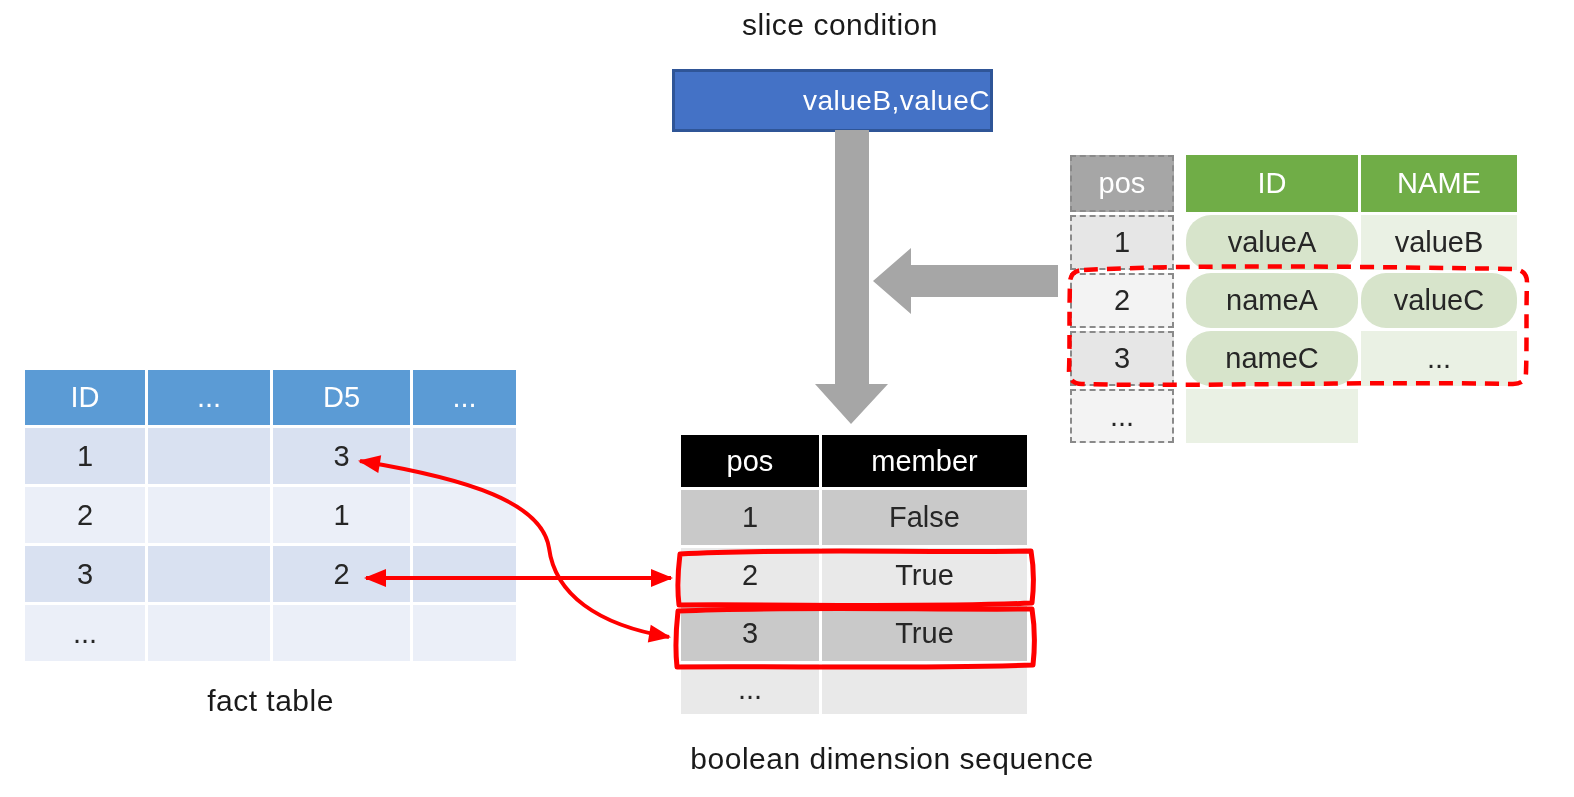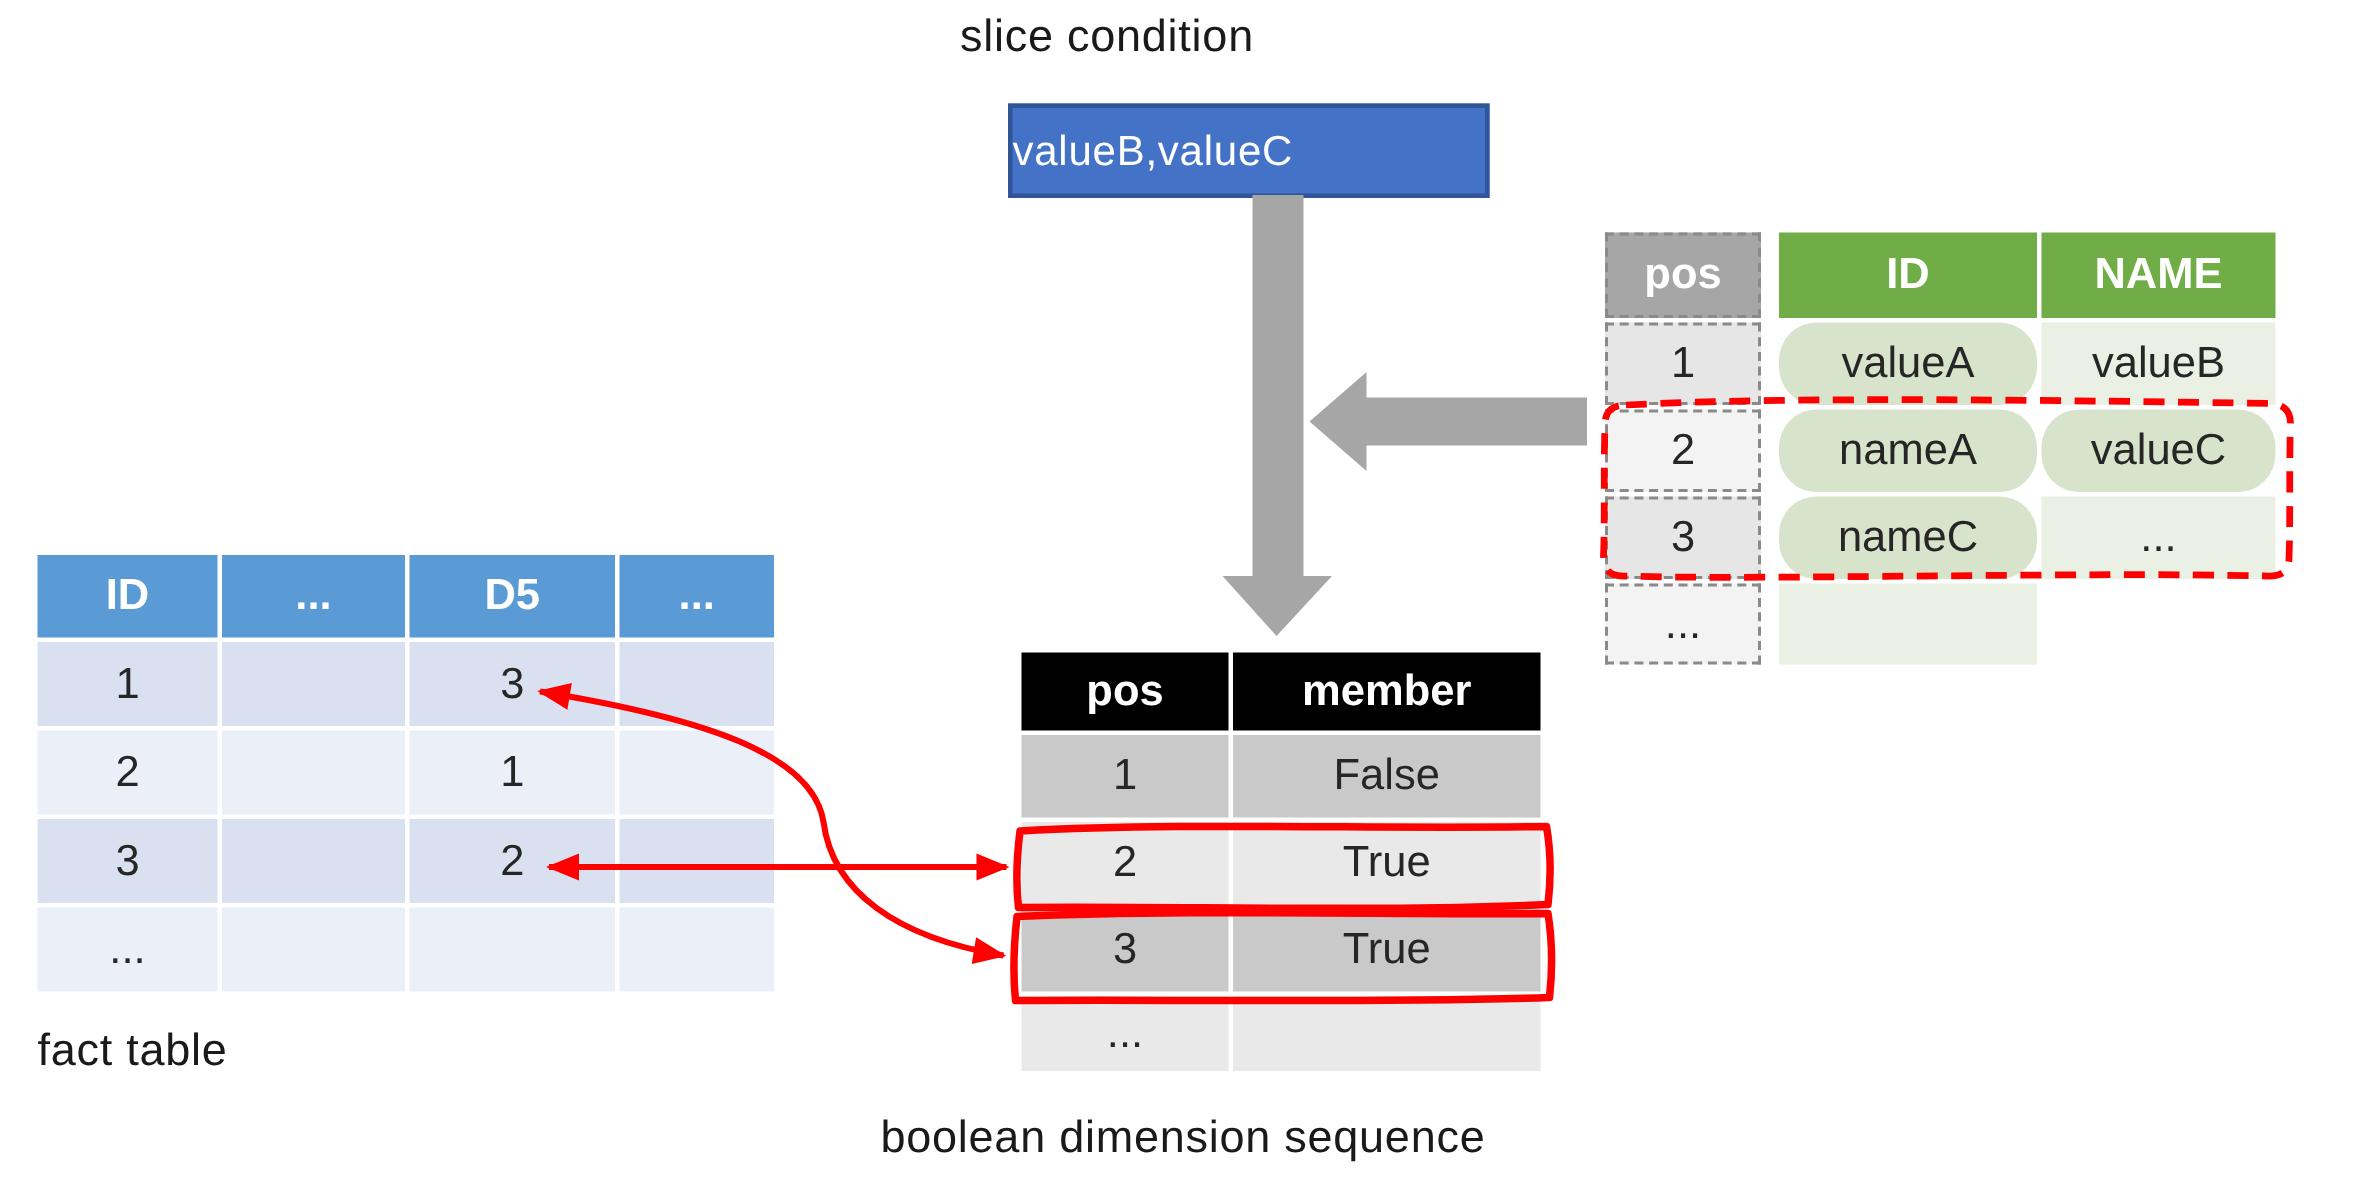--- a/index.html
+++ b/index.html
@@ -1,35 +1,35 @@
 <!DOCTYPE html>
 <html><head>
 <meta charset="utf-8">
 <style>
   html,body{margin:0;padding:0;background:#ffffff;}
   #canvas{
     position:relative;width:1574px;height:797px;background:#ffffff;overflow:hidden;
     font-family:"Liberation Sans", sans-serif;
   }
   .lbl{
-    position:absolute;font-size:30px;font-weight:300;
+    position:absolute;text-align:center;font-size:30px;font-weight:300;
     color:#1a1a1a;letter-spacing:.5px;
   }
   .slice-box{
     position:absolute;left:672px;top:69px;width:315px;height:57px;
     background:#4472C6;border:3px solid #2F5597;
-    display:flex;align-items:center;justify-content:flex-start;
+    display:flex;align-items:center;justify-content:flex-end;
     color:#ffffff;font-size:28px;font-weight:300;letter-spacing:.5px;
   }
   .grid{position:absolute;display:grid;gap:3px;}
   .cell{
     display:flex;align-items:center;justify-content:center;
     font-size:29px;font-weight:300;color:#262626;
   }
-  .hdr{font-weight:bold;color:#ffffff;}
+  .hdr{font-weight:normal;color:#ffffff;}
   
   #fact{left:25px;top:370px;grid-template-columns:120px 122px 137px 103px;
         grid-template-rows:55px 56px 56px 56px 56px;}
   .f-h{background:#5B9BD5;}
   .f-d{background:#D9E1F1;}
   .f-l{background:#EBEFF8;}
   
   #bool{left:681px;top:435px;grid-template-columns:138px 205px;
         grid-template-rows:52px 55px 55px 55px 50px;}
   .b-h{background:#000000;}

